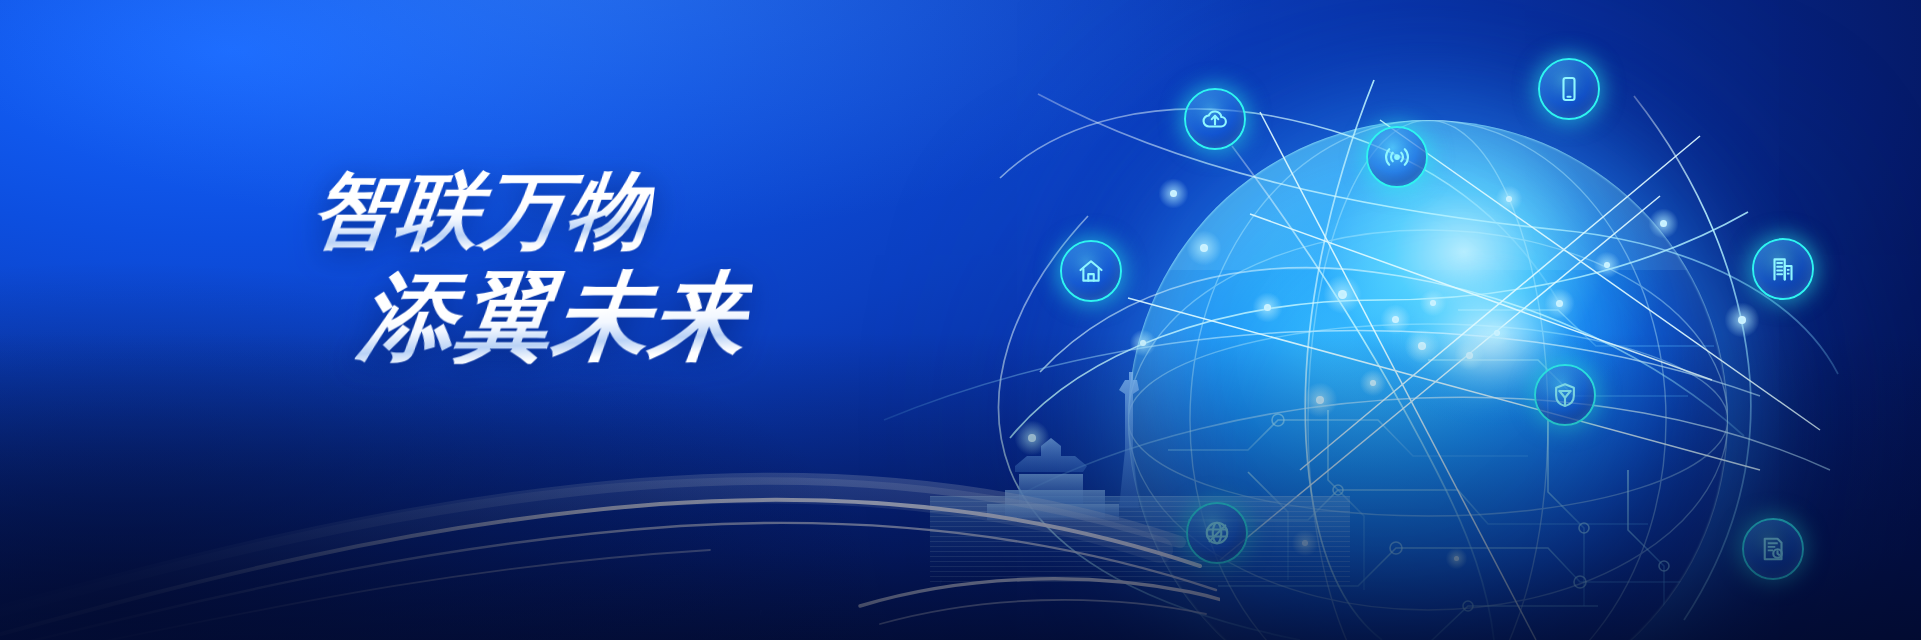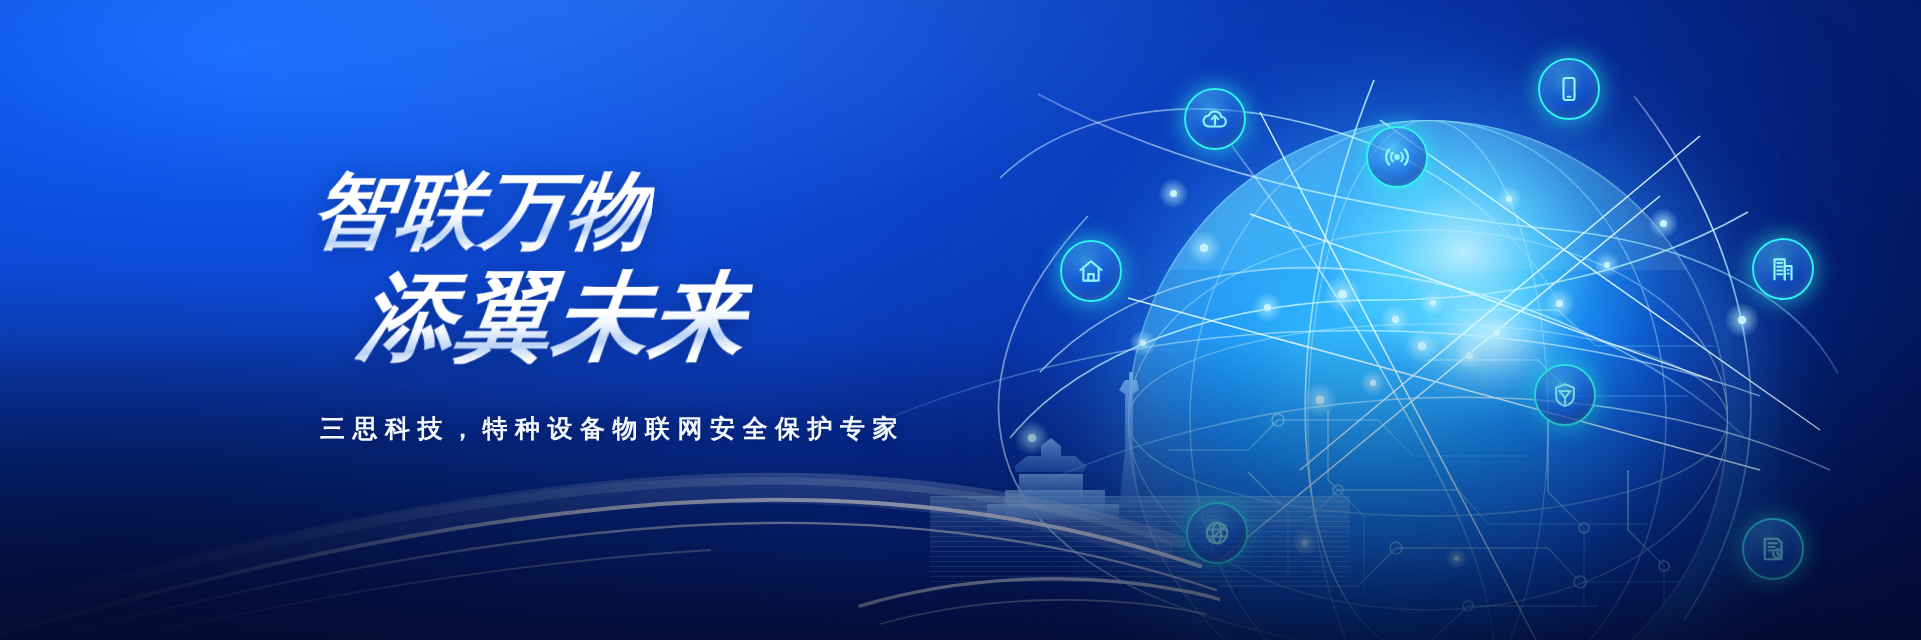--- a/index.html
+++ b/index.html
@@ -337,16 +337,15 @@
         <circle cx="15.6" cy="15.6" r="3.4"></circle>
         <path d="M15.6 13.8v1.9l1.3 1"></path>
       </svg>
   </div>
 
   <div class="layer noclick" id="bg-vignette"></div>
 
   <div id="copy">
     <div class="headline" id="headline-1">智联万物</div>
     <div class="headline" id="headline-2">添翼未来</div>
-    <div id="subtitle">三思科技，特种设备物联网安全保护专家</div>
   </div>
 
 </div>
 
 </body></html>

